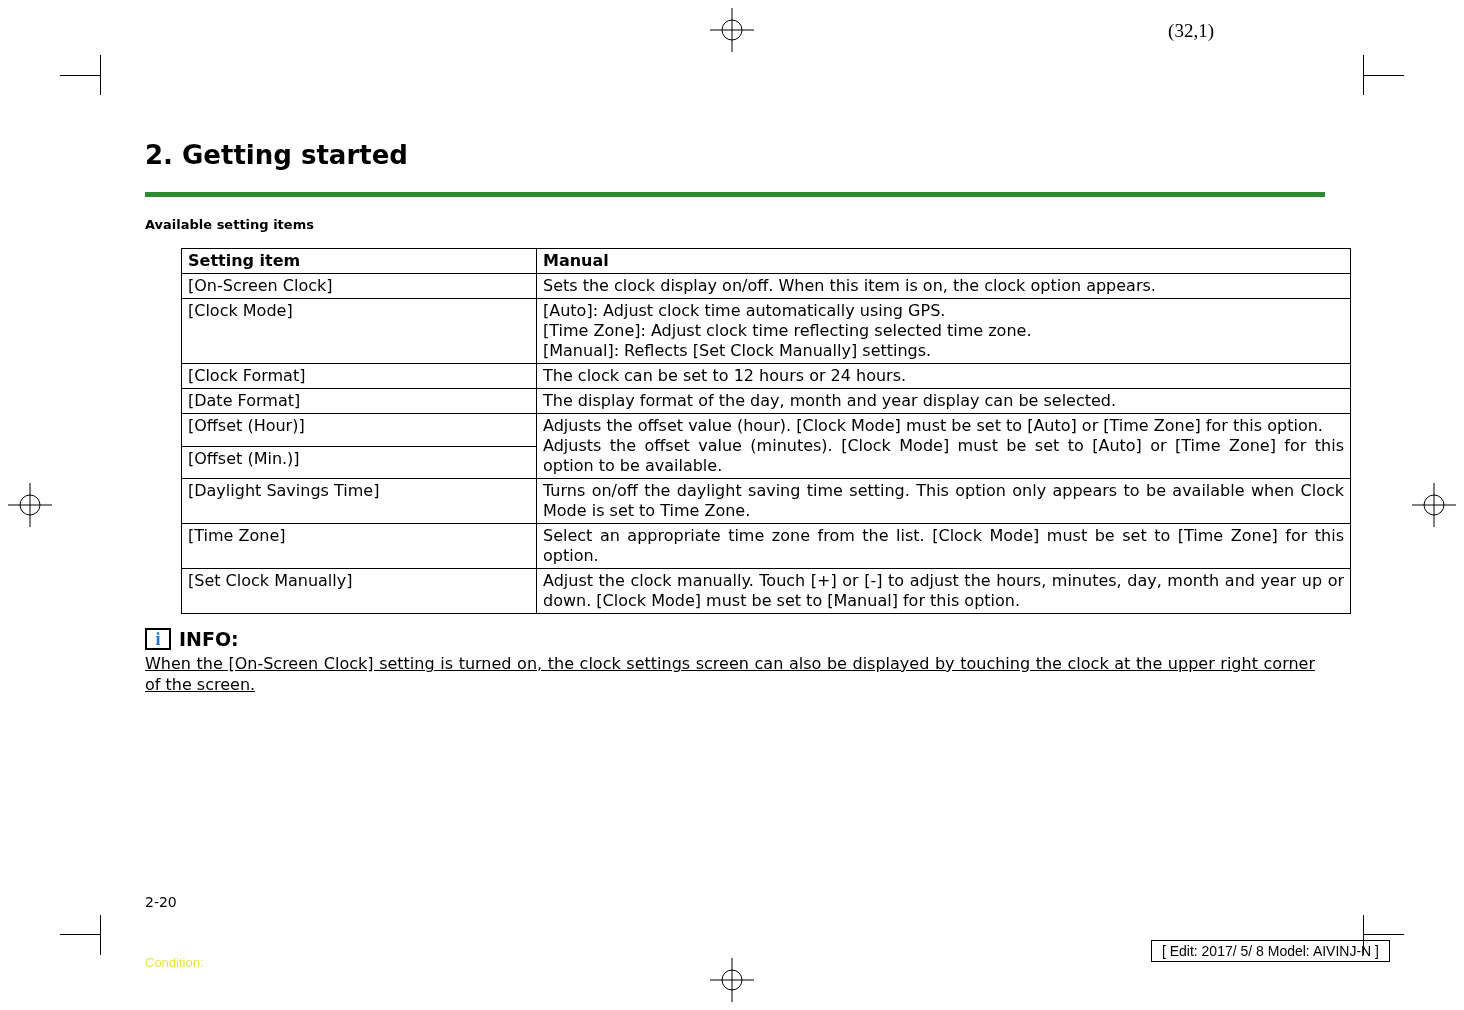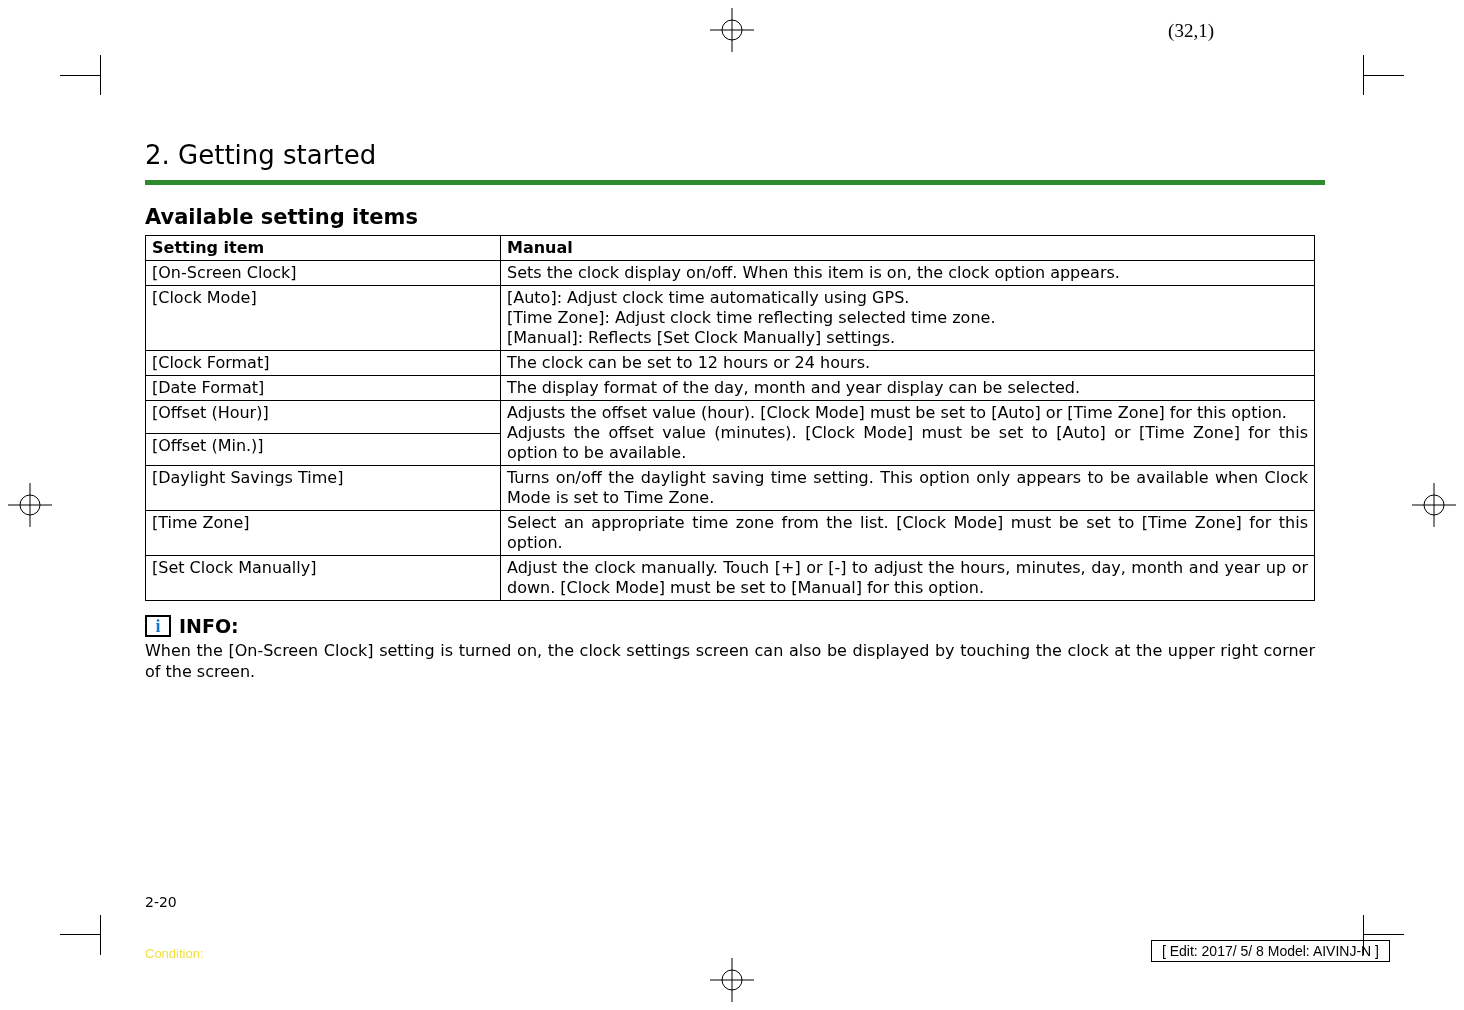--- a/index.html
+++ b/index.html
@@ -21,38 +21,39 @@
     font-family: "Times New Roman", serif;
   }
   .content {
     position: absolute;
     left: 145px;
     top: 140px;
     width: 1170px;
   }
   .section-title {
     font-size: 26px;
-    font-weight: normal;
-    margin-bottom: 10px;
+    font-weight: bold;
+    margin-bottom: 22px;
   }
   .accent-bar {
     height: 5px;
     background: #2d8a2d;
     width: 1180px;
     margin-bottom: 20px;
   }
   .subheading {
     font-weight: bold;
-    font-size: 21px;
-    margin-bottom: 6px;
+    font-size: 13px;
+    margin-bottom: 16px;
   }
   table.settings {
     border-collapse: collapse;
     width: 1170px;
     font-size: 16px;
+    margin-left: 36px;
   }
   table.settings th, table.settings td {
     border: 1px solid #000;
     padding: 2px 6px;
     vertical-align: top;
     text-align: left;
     line-height: 1.25;
   }
   table.settings th {
     font-weight: bold;
@@ -76,40 +77,41 @@
     font-size: 18px;
     line-height: 1;
     font-family: "Times New Roman", serif;
   }
   .info-label { font-weight: bold; font-size: 19px; }
   .info-text {
     font-size: 16px;
     margin-top: 4px;
     line-height: 1.3;
     text-align: justify;
+    text-decoration: underline;
   }
   .page-number {
     position: absolute;
     left: 145px;
     bottom: 100px;
     font-size: 14px;
   }
   .edit-box {
     position: absolute;
     right: 74px;
     bottom: 48px;
     border: 1px solid #000;
     padding: 2px 10px;
     font-size: 14px;
     font-family: Arial, sans-serif;
   }
   .condition {
     position: absolute;
     left: 145px;
-    bottom: 49px;
+    bottom: 40px;
     font-size: 13px;
     color: #f0e040;
     font-family: Arial, sans-serif;
   }
   
   .crop {
     position: absolute;
     background: #000;
   }
   .crop-h { height: 1px; }

